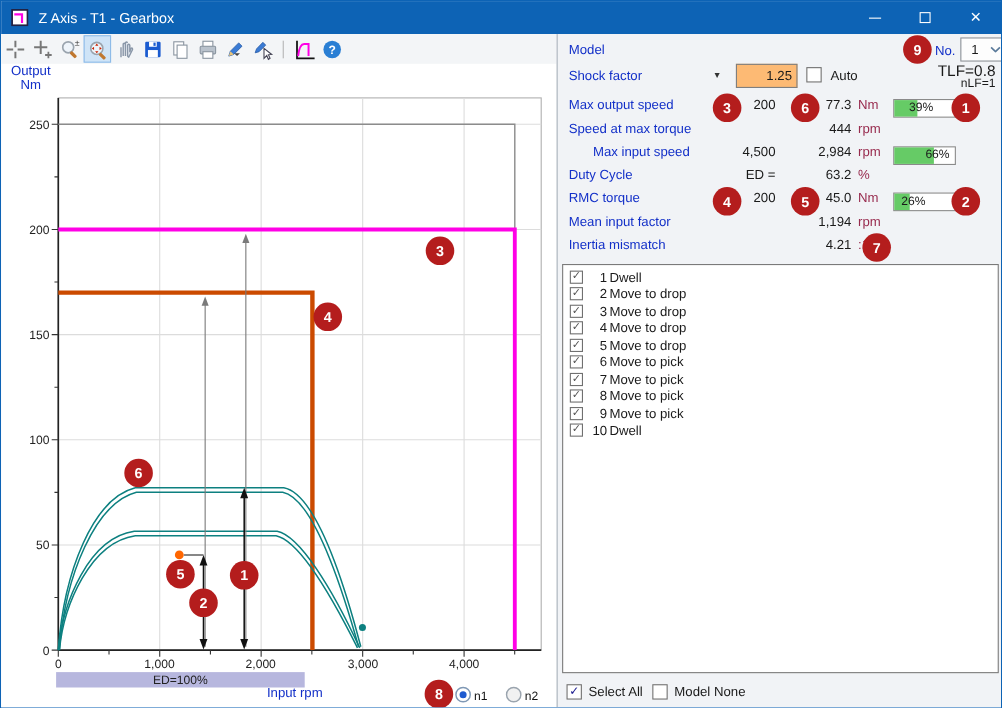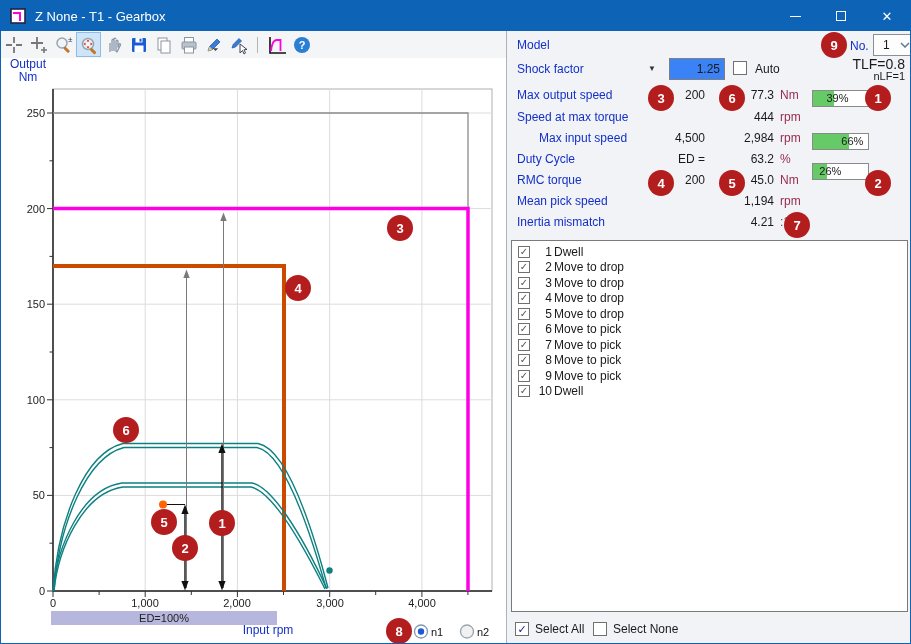--- a/index.html
+++ b/index.html
@@ -26,21 +26,21 @@
 
   
   .panel { position:absolute; left:505px; top:30px; width:404px; height:613px; background:#f1f3f6; border-left:1px solid #aab2bc; font-size:12px; color:#1a1a1a; }
   .plabel { position:absolute; color:#1330c8; white-space:nowrap; }
   .pval { position:absolute; text-align:right; white-space:nowrap; color:#1a1a1a; }
   .punit { position:absolute; color:#982b4e; white-space:nowrap; }
   .ptext { position:absolute; color:#1a1a1a; white-space:nowrap; }
   .rmark { position:absolute; width:26px; height:26px; border-radius:50%; background:#b41d1d; color:#fff; font-size:13px; font-weight:bold; display:flex; align-items:center; justify-content:center; }
   .combo { position:absolute; width:42px; height:22px; background:#fdfdfd; border:1px solid #8a9097; display:flex; align-items:center; }
   .combo span { flex:1; padding-left:9px; }
-  .field { position:absolute; width:56px; height:22px; background:#3b82f6; border:1px solid #7f7f7f; text-align:right; padding:3px 4px 0 0; }
+  .field { position:absolute; width:56px; height:22px; background:#fdba74; border:1px solid #7f7f7f; text-align:right; padding:3px 4px 0 0; }
   .cbx { position:absolute; width:14px; height:14px; background:#fff; border:1px solid #707070; font-size:11px; line-height:12px; text-align:center; color:#444; }
   .cbx.navy { color:#14148c; font-weight:bold; }
   .pbar { position:absolute; width:57px; height:17px; background:#fff; border:1px solid #8a8a8a; }
   .bar-fill { position:absolute; left:0; top:0; bottom:0; background:#66cb66; }
   .bar-text { position:absolute; top:1px; font-size:11px; color:#1a1a1a; width:28px; text-align:right; }
   .listbox { position:absolute; left:4px; top:209px; width:397px; height:372px; background:#fff; border:1px solid #7a7a7a; padding-top:3px; }
   .litem { display:flex; align-items:center; height:15.5px; }
   .litem .cbx2 { width:12px; height:12px; margin-left:6px; background:#fff; border:1px solid #707070; font-size:10px; line-height:10px; text-align:center; color:#555; }
   .litem .lnum { width:19px; text-align:right; margin-left:3px; }
   .litem .ltext { margin-left:2px; }
@@ -49,21 +49,21 @@
 </head>
 <body>
 
 <div class="window">
 
   <div class="titlebar">
     <svg class="title-icon" viewBox="0 0 16 16">
       <rect x="1" y="1" width="14" height="14" fill="#ffffff" stroke="#222244" stroke-width="1.6"></rect>
       <polyline points="3,5 10,5 10,13" fill="none" stroke="#ff00e6" stroke-width="2"></polyline>
     </svg>
-    <div class="title-text">Z None - T1 - Gearbox</div>
+    <div class="title-text">Z Axis - T1 - Gearbox</div>
     <div class="win-controls">
       <div class="win-btn">
           <div class="min-glyph"></div>
         </div>
       <div class="win-btn">
           <div class="max-glyph"></div>
         </div>
       <div class="win-btn">
           <span>✕</span>
         </div>
@@ -349,27 +349,27 @@
     <div class="pval" style="left:160px;top:121px;width:38px;">ED =</div>
     <div class="pval" style="left:215px;top:121px;width:52px;">63.2</div>
     <div class="punit" style="left:273px;top:121px;">%</div>
 
     <div class="plabel" style="left:10px;top:142px;">RMC torque</div>
     <div class="rmark" style="left:141px;top:139px;">4</div>
     <div class="pval" style="left:160px;top:142px;width:38px;">200</div>
     <div class="rmark" style="left:212px;top:139px;">5</div>
     <div class="pval" style="left:215px;top:142px;width:52px;">45.0</div>
     <div class="punit" style="left:273px;top:142px;">Nm</div>
-    <div class="pbar" style="left:305px;top:132px;">
+    <div class="pbar" style="left:305px;top:144px;">
       <div class="bar-fill" style="width: 26%;"></div>
       <span class="bar-text" style="left: calc(26% - 14px);">26%</span>
     </div>
     <div class="rmark" style="left:358px;top:139px;">2</div>
 
-    <div class="plabel" style="left:10px;top:163px;">Mean pick speed</div>
+    <div class="plabel" style="left:10px;top:163px;">Mean input factor</div>
     <div class="pval" style="left:215px;top:163px;width:52px;">1,194</div>
     <div class="punit" style="left:273px;top:163px;">rpm</div>
 
     <div class="plabel" style="left:10px;top:184px;">Inertia mismatch</div>
     <div class="pval" style="left:215px;top:184px;width:52px;">4.21</div>
     <div class="punit" style="left:273px;top:184px;">:1</div>
     <div class="rmark" style="left:277px;top:181px;">7</div>
 
     <div class="listbox">
       <div class="litem">
@@ -420,15 +420,15 @@
       <div class="litem">
           <div class="cbx2">✓</div>
           <div class="lnum">10</div>
           <div class="ltext">Dwell</div>
         </div>
     </div>
 
     <div class="cbx navy" style="left:8px;top:591px;">✓</div>
     <div class="ptext" style="left:28px;top:591px;">Select All</div>
     <div class="cbx" style="left:86px;top:591px;"></div>
-    <div class="ptext" style="left:106px;top:591px;">Select None</div>
+    <div class="ptext" style="left:106px;top:591px;">Model None</div>
   </div>
 </div>
 
 </body></html>

